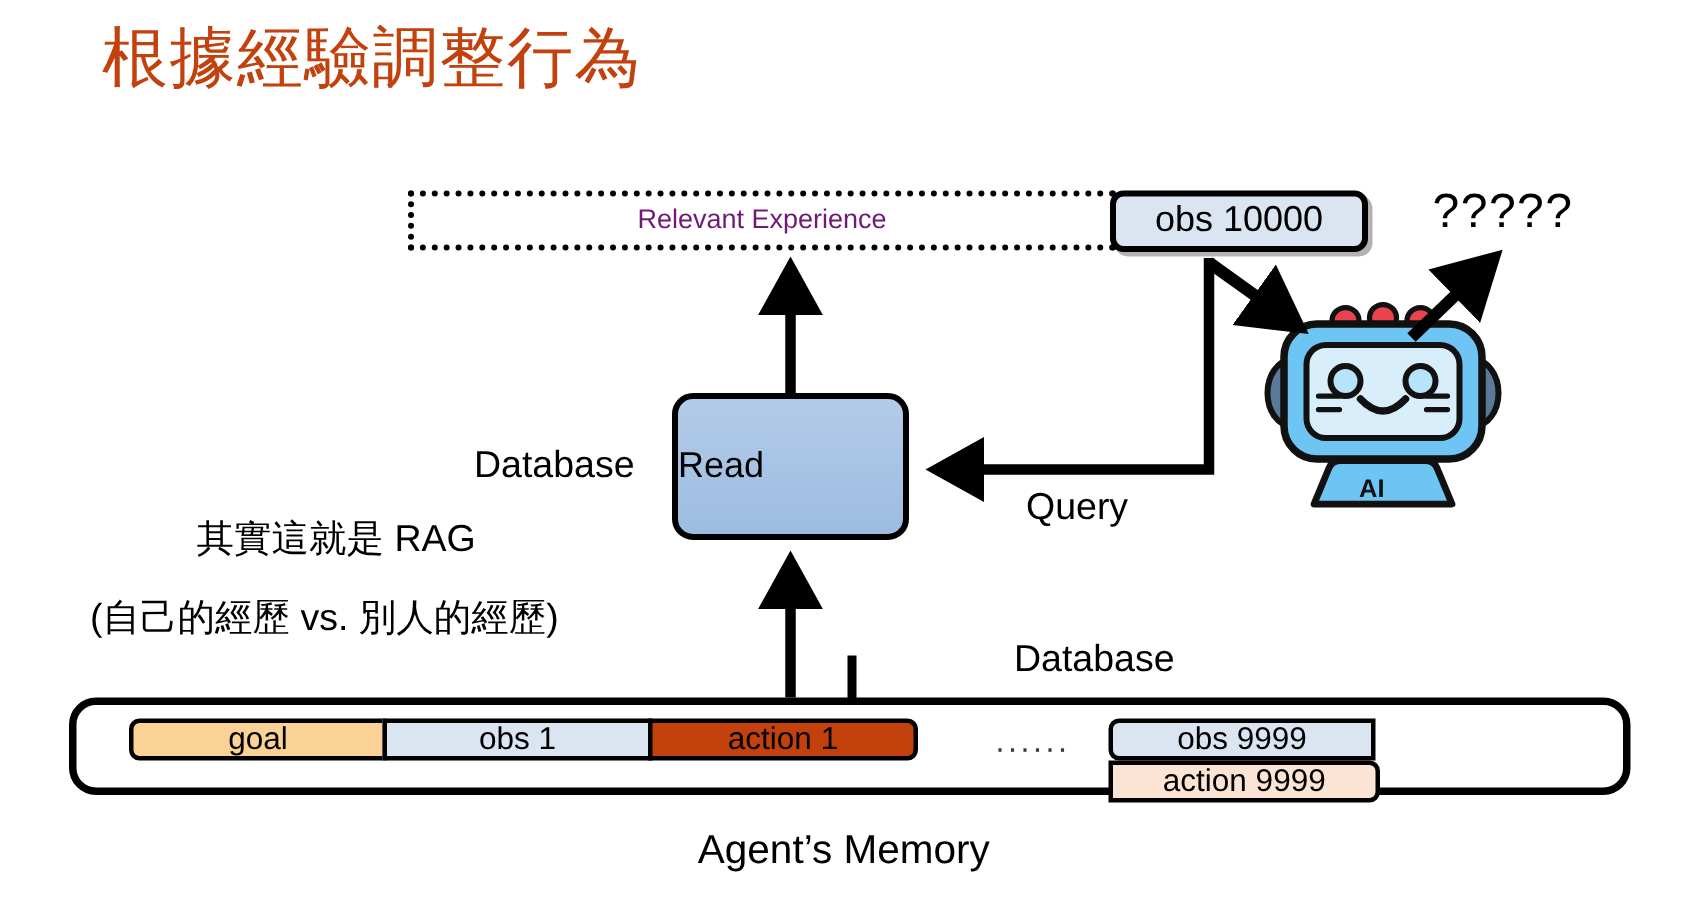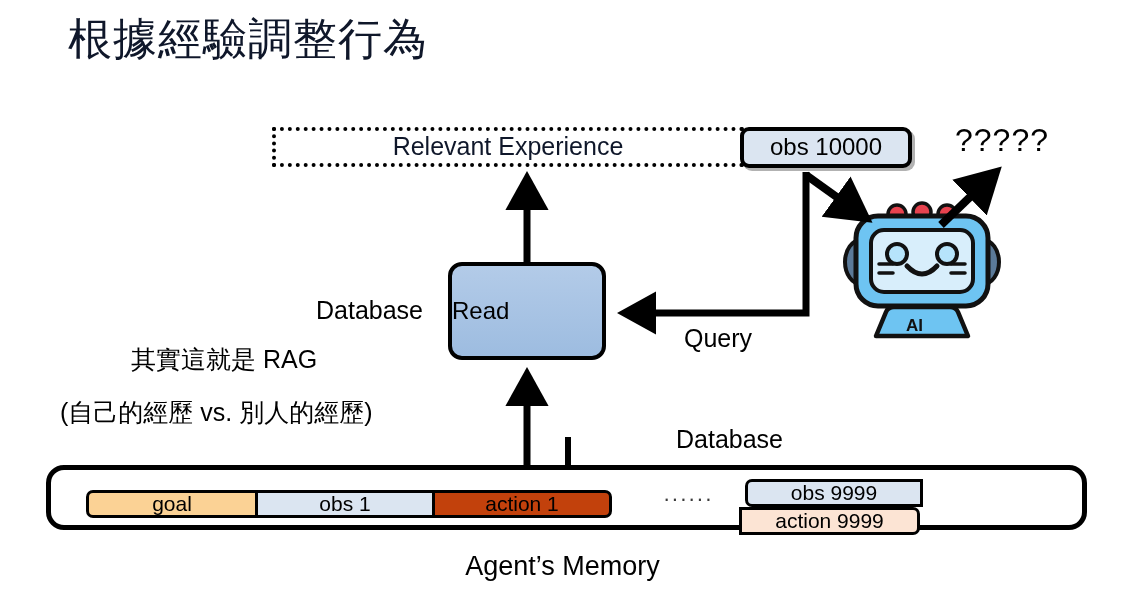--- a/index.html
+++ b/index.html
@@ -19,39 +19,39 @@
   }
 
   
   #page-title {
     position: absolute;
     left: 68px; top: 8px;
     font-size: 44px;
     line-height: 62px;
     font-weight: 400;
     letter-spacing: 1px;
-    color: #0f172a;
+    color: #c2410c;
     white-space: nowrap;
   }
 
   
   #relevant-experience-box {
     position: absolute;
     left: 272px; top: 127px;
     width: 472px; height: 40px;
     border: 4px dotted #000000;
     box-sizing: border-box;
     display: flex;
     align-items: center;
     justify-content: center;
   }
   #relevant-experience-box .lbl {
-    font-size: 25px;
+    font-size: 18px;
     line-height: 24px;
-    color: #0f172a;
+    color: #701a75;
     white-space: nowrap;
     transform: translateY(-1px);
   }
 
   
   #obs-10000-box {
     position: absolute;
     left: 740px; top: 127px;
     width: 172px; height: 41px;
     background: #dbe5f1;
@@ -150,21 +150,21 @@
     border: 5px solid #000000;
     border-radius: 18px;
     box-sizing: border-box;
     background: #ffffff;
   }
   .mem-group {
     position: absolute;
     top: 9px;
     height: 39px;
     display: flex;
-    align-items: flex-end;
+    align-items: flex-start;
   }
   #mem-group-left { left: 35px; }
   #mem-group-right { left: 688px; flex-direction: column; }
 
   .mem-cell {
     border: 3px solid #000000;
     box-sizing: border-box;
     display: flex;
     align-items: center;
     justify-content: center;

